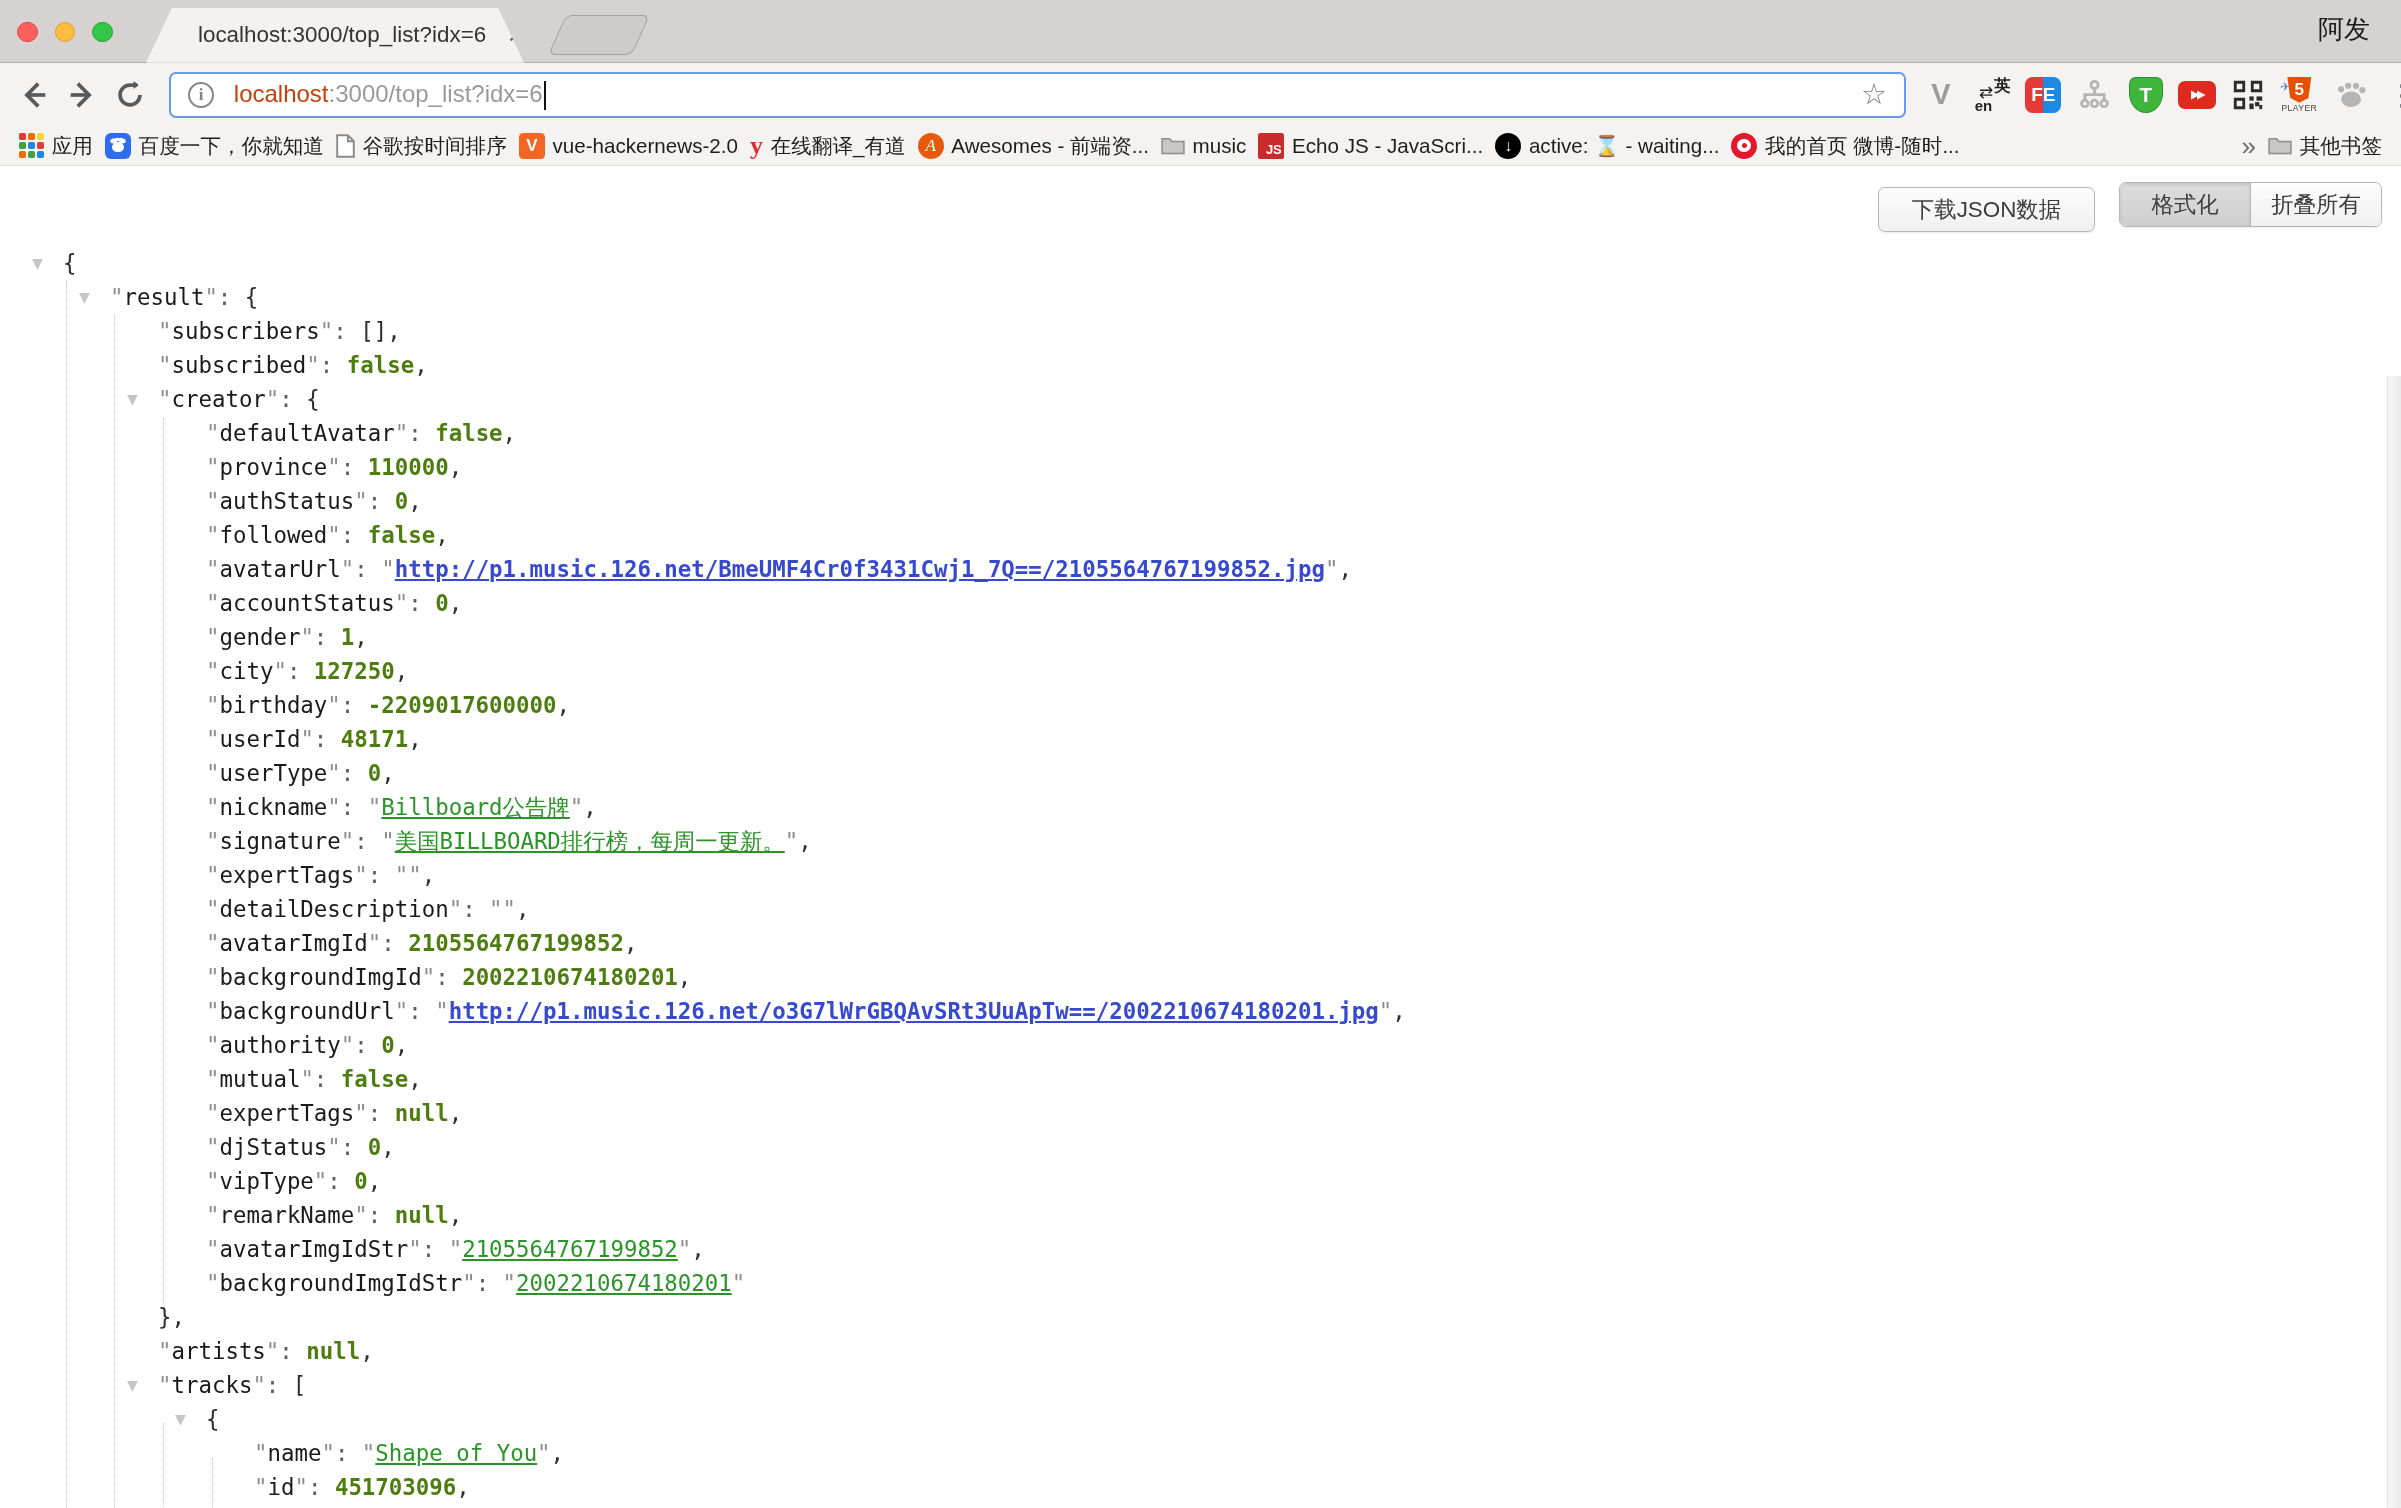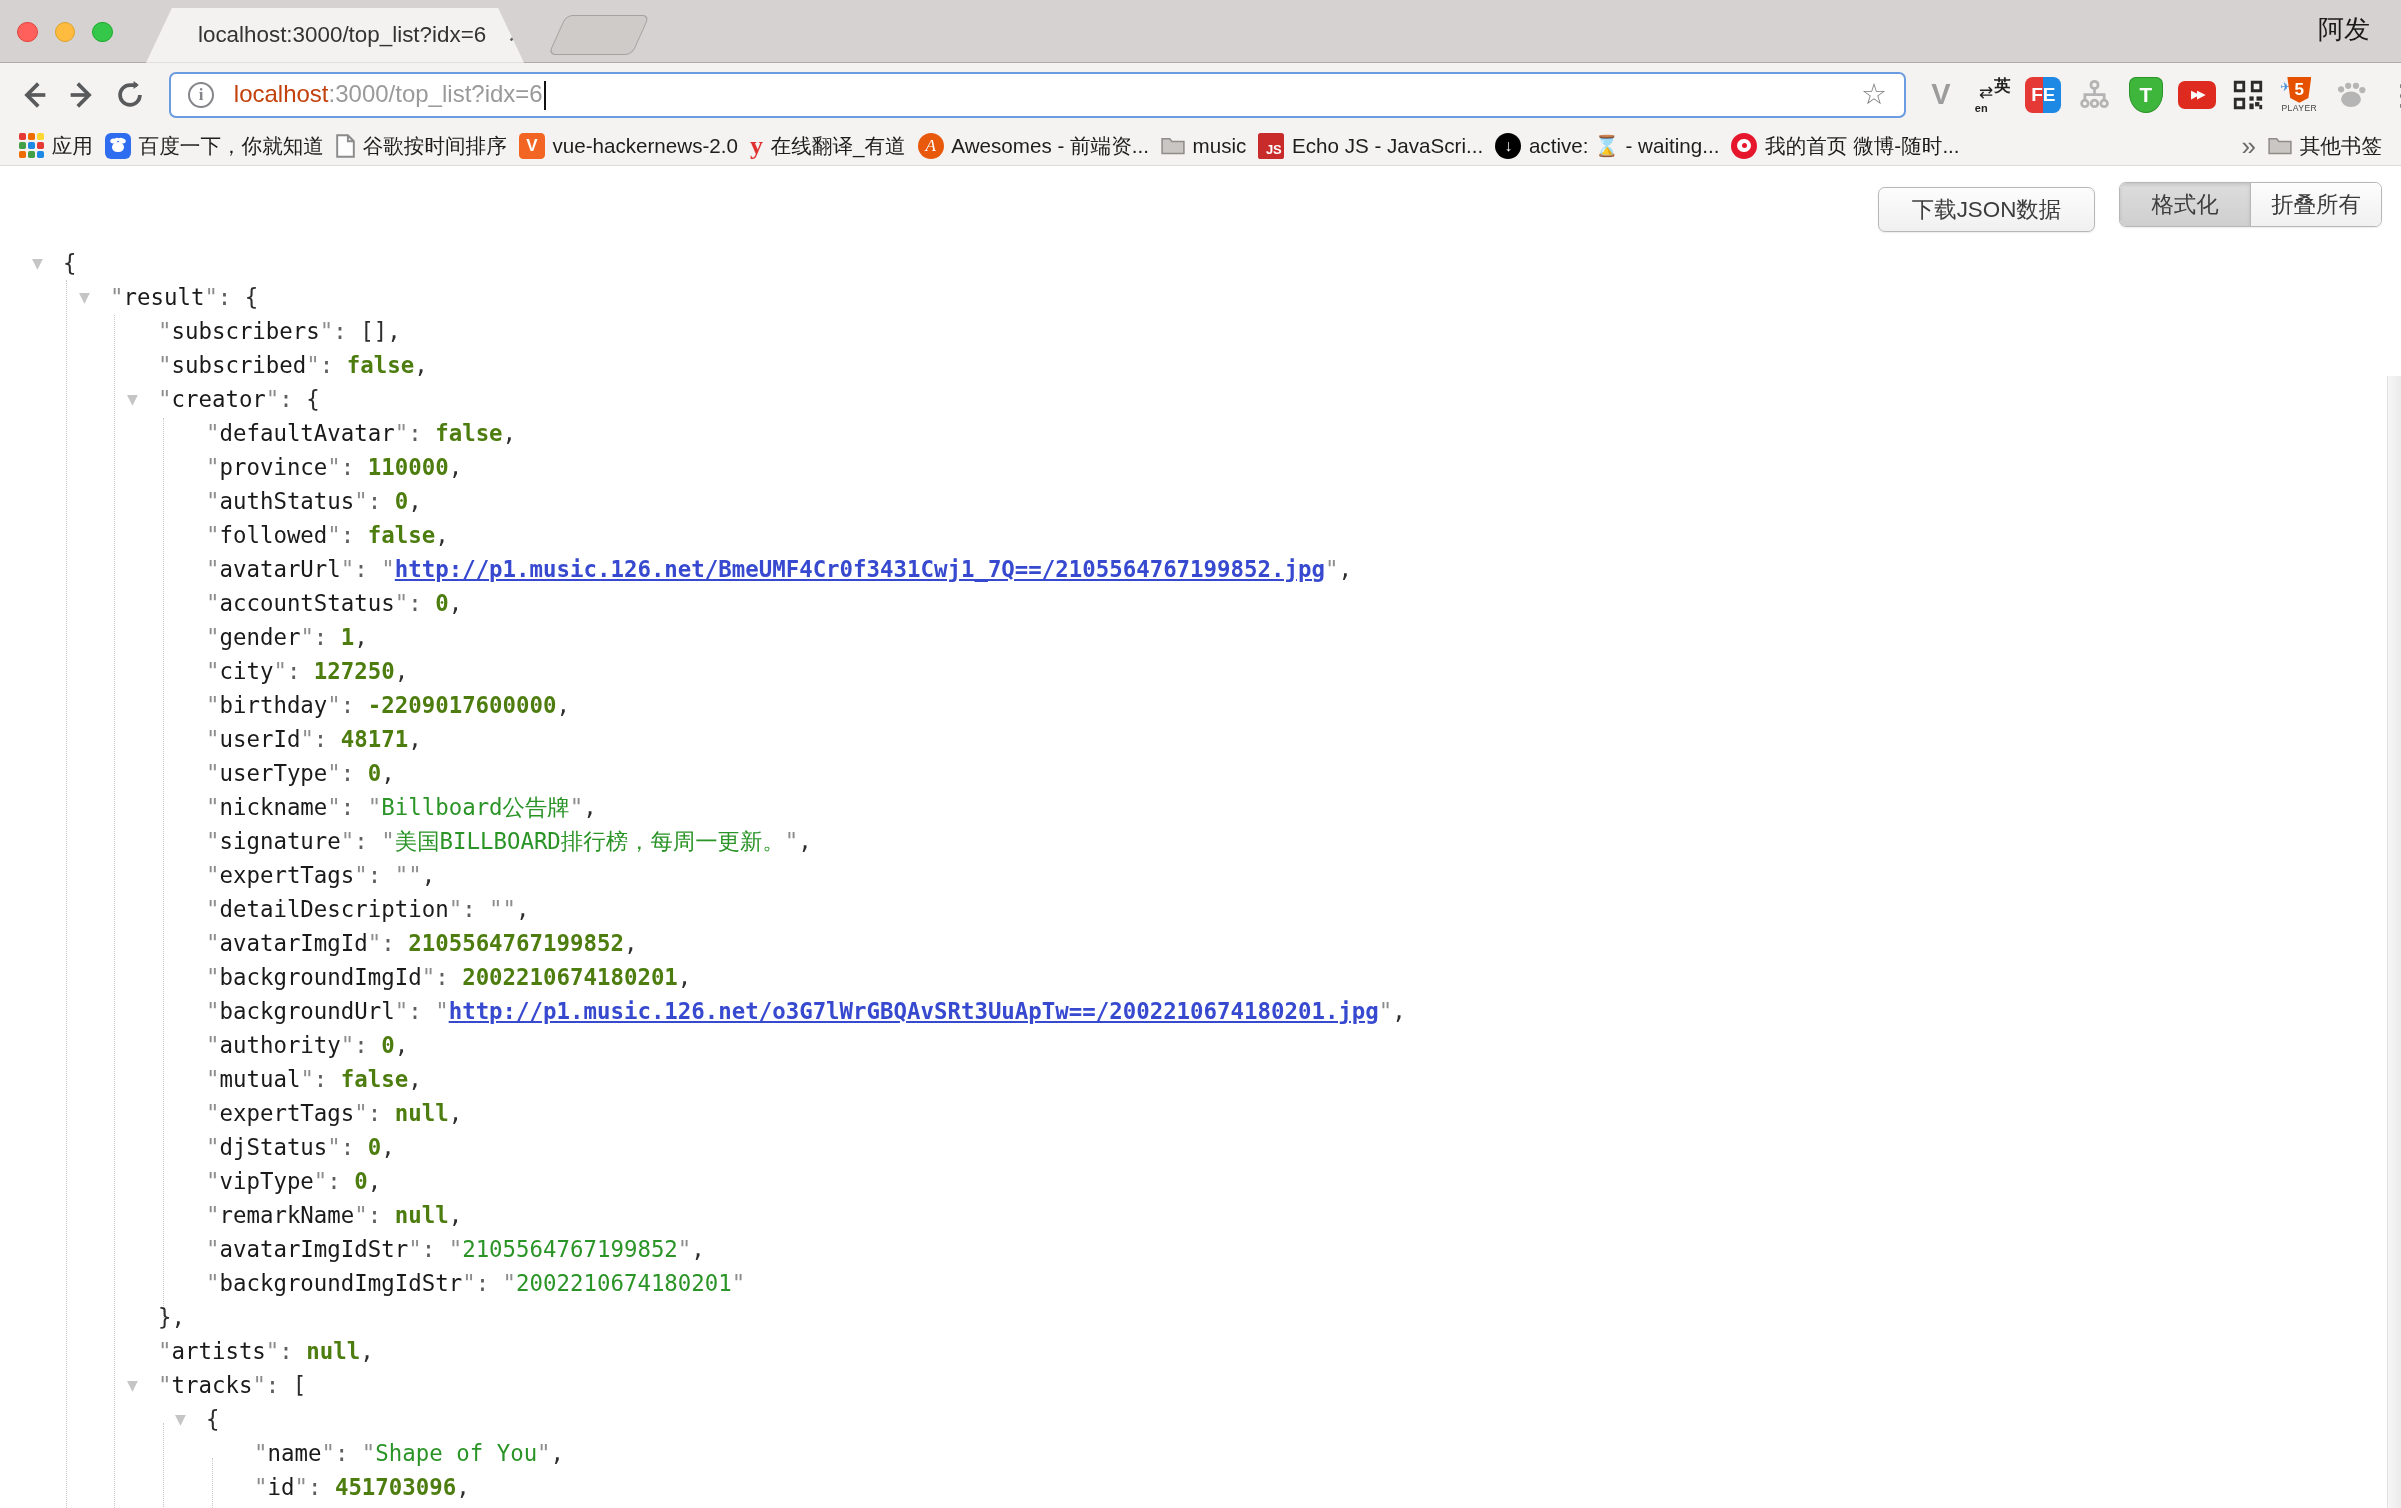--- a/index.html
+++ b/index.html
@@ -41,21 +41,21 @@
   .ext { width:40px; height:40px; display:flex; align-items:center; justify-content:center; position:relative; }
   .vue-letter { font-size:29px; font-weight:bold; color:#9c9c9c; }
   .fe-box { width:36px; height:36px; border-radius:7.7px; background:linear-gradient(90deg,#e53935 50%,#1e88e5 50%);
     color:#fff; font-weight:bold; font-size:19px; display:flex; align-items:center; justify-content:center; }
   .shield { width:34px; height:36px; background:#3db63b; border:1.7px solid #2a9329;
     border-radius:6.9px 6.9px 50% 50%/6.9px 6.9px 55% 55%; color:#fff; font-weight:bold; font-size:20.6px;
     display:flex; align-items:center; justify-content:center; }
   .redplay { width:38px; height:27.5px; background:#df2a1f; border-radius:6.9px; color:#fff; font-size:11.2px;
     display:flex; align-items:center; justify-content:center; letter-spacing:-2.6px; }
   .dots { font-size:29px; color:#5f6368; letter-spacing:0; }
-  .trans-en { position:absolute; left:2.6px; bottom:0.9px; font-size:11px; color:#222; font-weight:bold; }
+  .trans-en { position:absolute; left:2.6px; bottom:0.9px; font-size:15px; color:#222; font-weight:bold; }
   .trans-zh { position:absolute; right:1.7px; top:0; font-size:16.3px; color:#222; font-weight:bold; }
   .trans-arrow { position:absolute; left:6.9px; top:6.9px; font-size:17px; color:#222; }
   .h5shield { width:24px; height:26px; margin:0 auto; background:#e65100;
     clip-path:polygon(0 0,100% 0,88% 82%,50% 100%,12% 82%); color:#fff; font-size:17px; font-weight:bold;
     display:flex; align-items:center; justify-content:center; }
   .h5wrap { text-align:center; }
   .h5caption { font-size:8.6px; color:#444; letter-spacing:0.4px; }
   .h5plane { position:absolute; left:0.9px; top:5.2px; font-size:12px; color:#4a90d9; }
 
   
@@ -100,21 +100,21 @@
   
   .jtree { position:absolute; left:0; top:80px; right:0; font-family:"DejaVu Sans Mono", monospace;
     font-size:22.4px; }
   .jrow { position:relative; height:34px; line-height:34px; white-space:nowrap; }
   .tri { position:absolute; top:0; font-size:18px; color:#c5c5c5; cursor:pointer; }
   .q { color:#8d8d8d; }
   .k { color:#1a1a1a; }
   .co { color:#5d5d5d; }
   .b { color:#2e2e2e; }
   .n { color:#4d7c0f; font-weight:bold; }
-  .s { color:#2a9427; }
+  .s { color:#2a9427;text-decoration:underline; }
   .lnk { color:#3649cf; font-weight:bold; text-decoration:underline; cursor:pointer; }
   .guide { position:absolute; width:0; border-left:1.7px dotted #c9c9c9; }
   .g1 { left:66px; top:114px; height:1288px; }
   .g2 { left:114px; top:149px; height:1253px; }
   .g3 { left:163px; top:252px; height:900px; }
   .g4 { left:163px; top:1257px; height:144px; }
   .g5 { left:212px; top:1292px; height:110px; }
 
   .scroll-strip { position:absolute; right:0; top:210px; width:13.8px; height:1192px;
     background:linear-gradient(to right,#f6f6f6,#ebebeb); border-left:0.9px solid #e2e2e2; }

